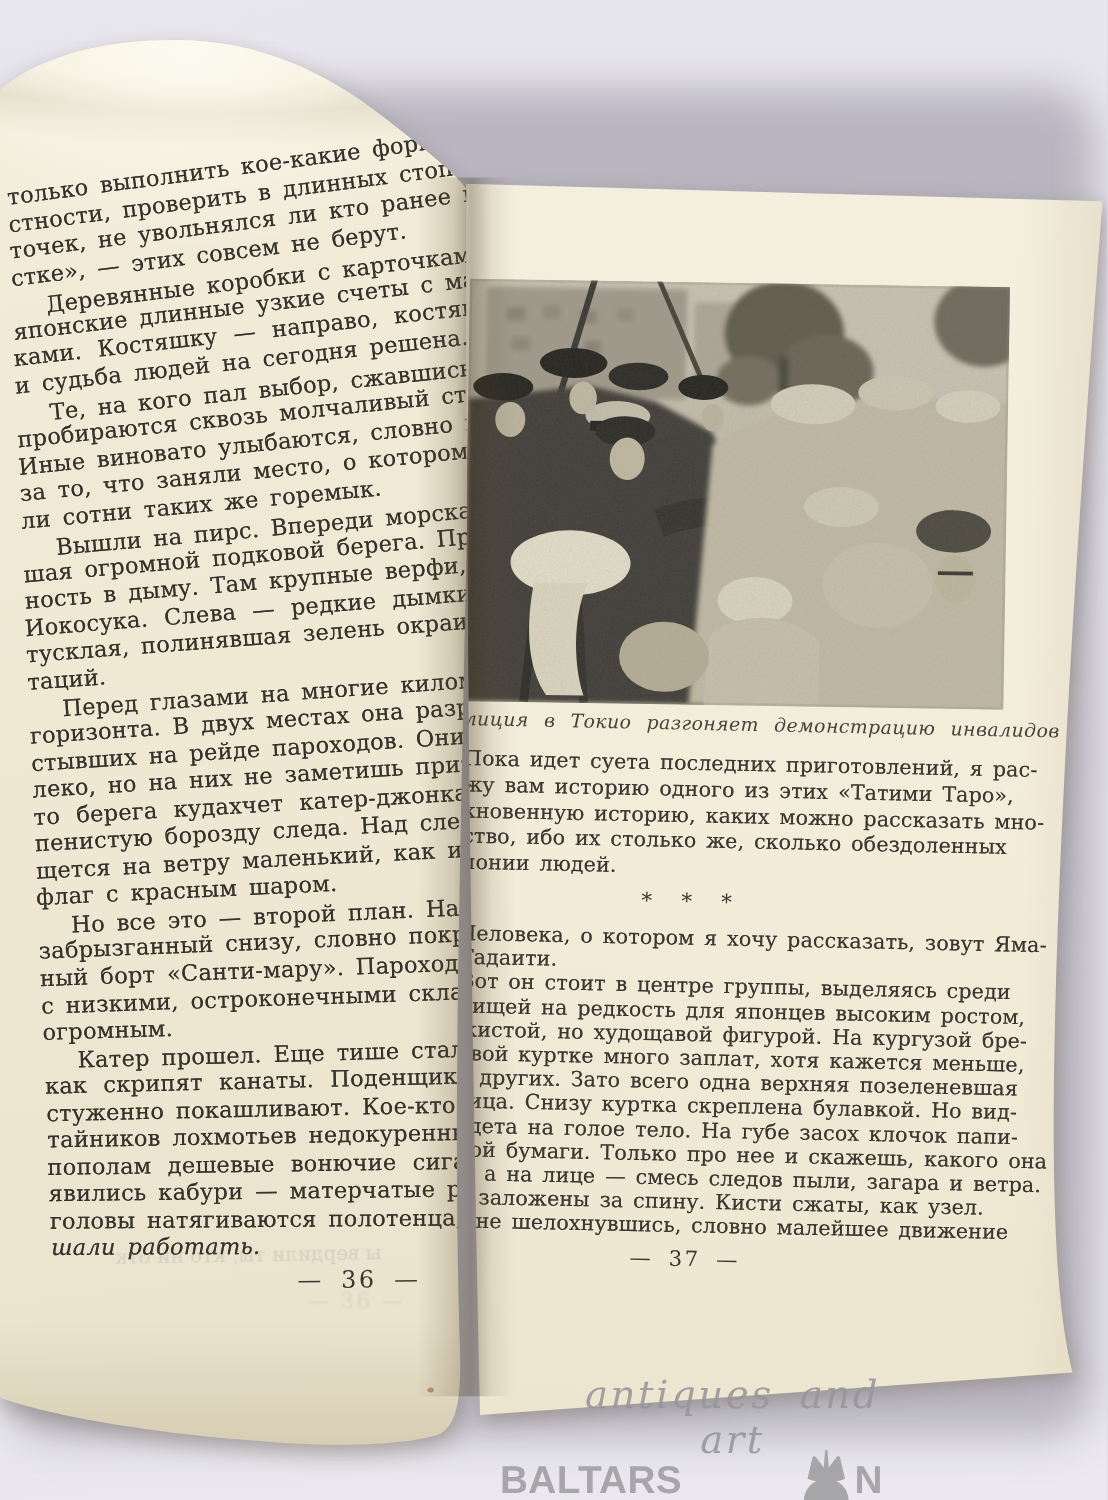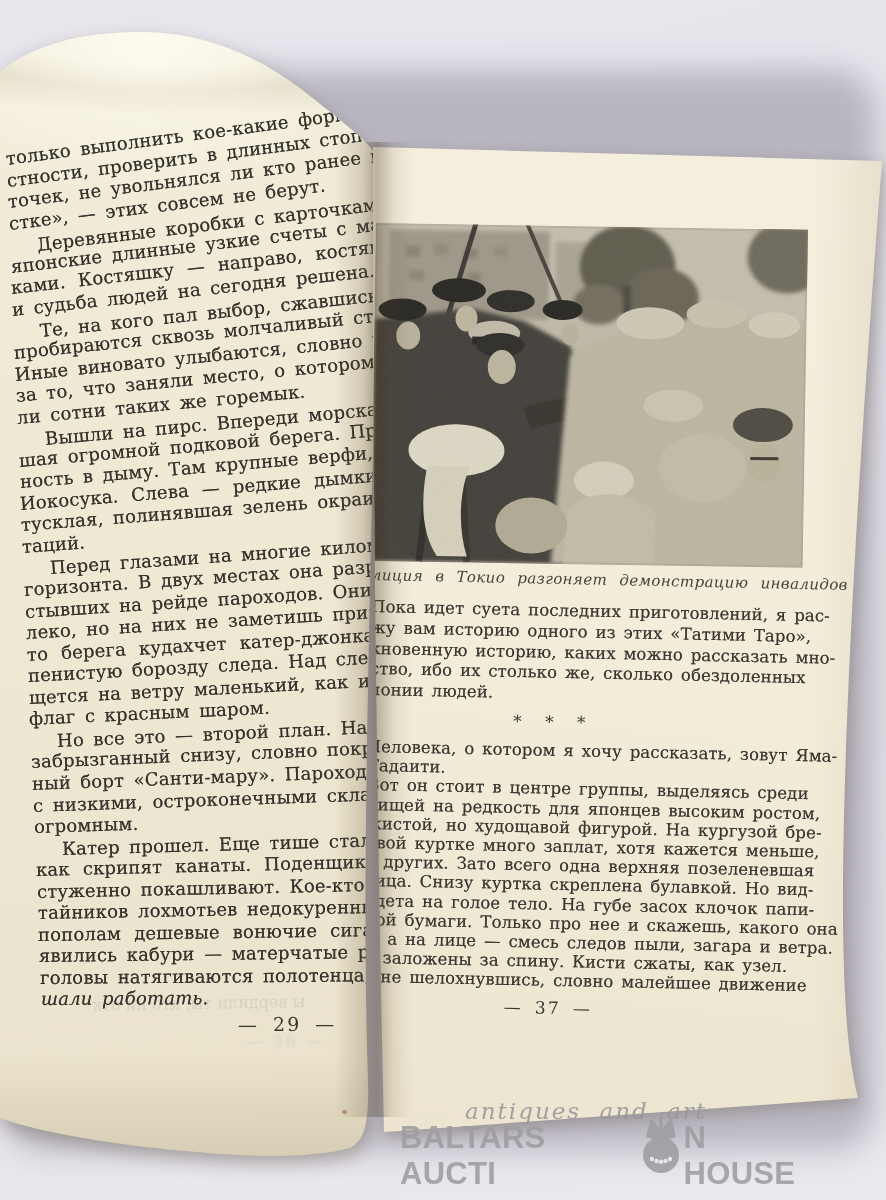--- a/index.html
+++ b/index.html
@@ -55,21 +55,21 @@
          text-shadow:0 0 .4px rgba(58,55,49,.7);}
   .p1 .rline{line-height:20.8px;}
   .p2 .rline{line-height:19.2px;}
   .stars{width:370px;text-align:center;font-size:17px;letter-spacing:9px;
          margin:7px 0 9px 0;color:#3a3731;}
   .pnum-right{width:370px;text-align:center;font-size:17px;letter-spacing:2px;word-spacing:5px;
          margin-top:7px;color:#3a3731;}
   
   .watermark{position:absolute;left:400px;top:1098px;width:420px;color:#9e9da0;opacity:.88;}
   .tagline{margin-left:56px;width:260px;text-align:center;font-family:"DejaVu Serif",serif;
-         font-style:italic;font-size:23px;letter-spacing:2px;word-spacing:9px;color:#97969a;}
+         font-style:italic;font-size:31px;letter-spacing:2px;word-spacing:9px;color:#97969a;}
   .brand{display:flex;align-items:center;margin-top:-4px;
          font-family:"Liberation Sans",sans-serif;font-weight:bold;font-size:31px;
          letter-spacing:.3px;color:#9e9da0;}
   .brand .logo{margin:-26px 1px 0 1px;flex:0 0 auto;color:#9e9da0;}
 </style>
 </head>
 <body>
 
 <div class="scene">
 
@@ -113,21 +113,21 @@
           <div class="lline" style="top: 839.6px; left: 61.8px; transform: rotate(-1.58deg);">Катер прошел. Еще тише стало вокр</div>
           <div class="lline wide" style="top: 861.15px; left: 35.7px; transform: rotate(-1.4deg);">как скрипят канаты. Поденщики разм</div>
           <div class="lline" style="top: 882.7px; left: 36.6px; transform: rotate(-1.21deg);">стуженно покашливают. Кое-кто извлек и</div>
           <div class="lline" style="top: 904.25px; left: 37.5px; transform: rotate(-1.03deg);">тайников лохмотьев недокуренные или</div>
           <div class="lline wide" style="top: 925.8px; left: 38.4px; transform: rotate(-0.84deg);">пополам дешевые вонючие сигареты. Н</div>
           <div class="lline" style="top: 947.35px; left: 39.3px; transform: rotate(-0.66deg);">явились кабури — матерчатые рваные пл</div>
           <div class="lline" style="top: 968.9px; left: 40.2px; transform: rotate(-0.47deg);">головы натягиваются полотенца, чтобы в</div>
           <div class="lline" style="top: 990.45px; left: 41.1px; transform: rotate(-0.29deg); font-style: italic;">шали работать.</div>
         </div>
       <div class="ghost-line">ы вердили ты, кто ни отк</div>
-      <div class="pnum-left">— 29 —</div>
+      <div class="pnum-left">— 36 —</div>
       <div class="ghost-num">— 36 —</div>
       <div class="fox-spot"></div>
     </div>
   </div>
 
   <div class="page-wrap rp-wrap">
     <div class="right-page">
 
       <div class="photo">
         <svg viewBox="0 0 432 338" preserveAspectRatio="none">

